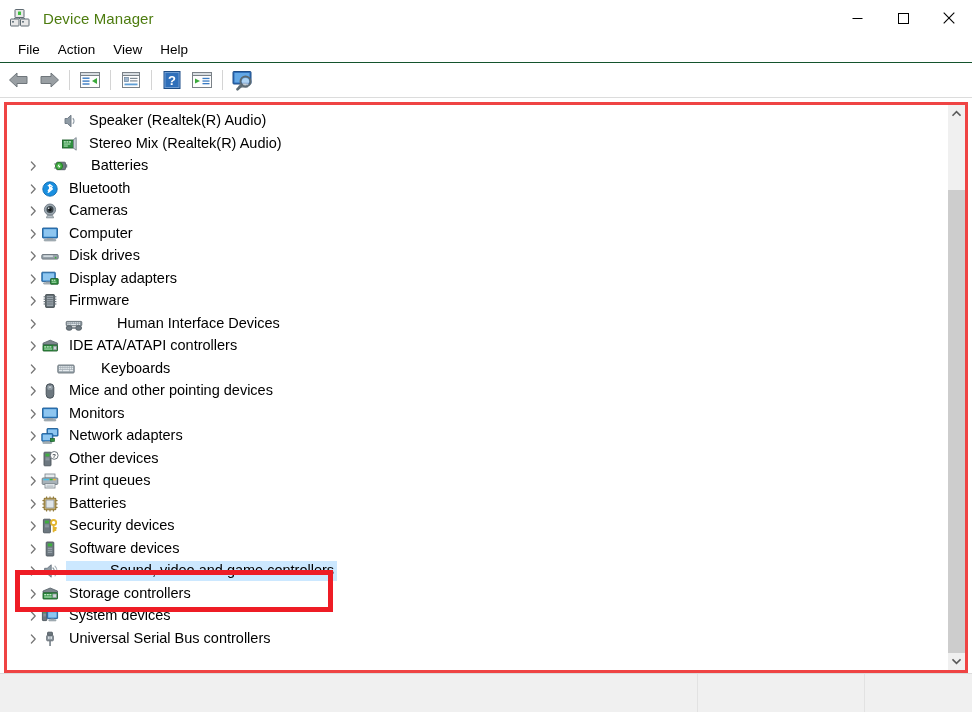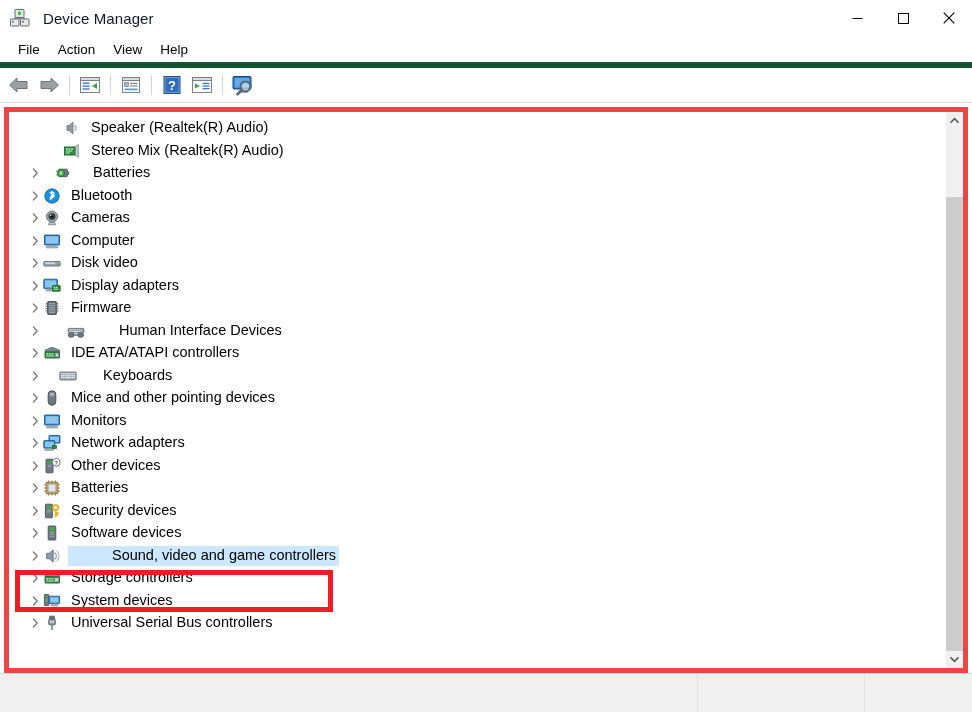--- a/index.html
+++ b/index.html
@@ -30,21 +30,21 @@
   }
   .title-icon {
     width: 22px; height: 22px;
     margin-left: 9px;
     position: relative;
     flex: 0 0 22px;
   }
   .title-text {
     margin-left: 12px;
     font-size: 15px;
-    color: #0f172a;
+    color: #4d7c0f;
     letter-spacing: 0.1px;
   }
   .win-buttons {
     position: absolute;
     right: 0; top: 0;
     height: 36px;
     display: flex;
   }
   .win-btn {
     width: 46px; height: 36px;
@@ -57,21 +57,21 @@
   }
 
   
   .menubar {
     height: 26px;
     flex: 0 0 26px;
     display: flex;
     align-items: center;
     padding-left: 9px;
     background: #ffffff;
-    border-bottom: 6px solid #14532d;
+    border-bottom: 1px solid #14532d;
   }
   .menu-item {
     font-size: 13.5px;
     color: #000000;
     padding: 3px 9px;
     cursor: default;
   }
 
   
   .toolbar {
@@ -94,21 +94,21 @@
     width: 1px; height: 20px;
     background: #d4d4d4;
     margin: 0 5px;
   }
 
   
   .tree-wrap {
     position: relative;
     flex: 1 1 auto;
     margin: 4px 4px 0 4px;
-    border: 5px solid #ef4444;
+    border: 3px solid #ef4444;
     background: #ffffff;
     overflow: hidden;
     display: flex;
   }
   .tree {
     position: relative;
     flex: 1 1 auto;
     padding-top: 5px;
     overflow: hidden;
   }
@@ -415,21 +415,21 @@
           <div class="chev">
             <svg width="7" height="10" viewBox="0 0 7 10">
               <path d="M1.4 1 L5.2 5 L1.4 9" fill="none" stroke="#767676" stroke-width="1.25" stroke-linecap="round" stroke-linejoin="round"></path>
             </svg>
           </div>
           <div class="ico"><svg width="18" height="18" viewBox="0 0 18 18">
               <path d="M1.8 7.5 h14.4 a1 1 0 0 1 1 1 v2.6 a1 1 0 0 1 -1 1 H1.8 a1 1 0 0 1 -1 -1 v-2.6 a1 1 0 0 1 1 -1 z" fill="#97a2aa" stroke="#69737a" stroke-width="0.9"></path>
               <rect x="2.4" y="8.4" width="9.5" height="1.5" fill="#d8dfe4"></rect>
               <circle cx="14.6" cy="10.7" r="0.9" fill="#3fae3f"></circle>
             </svg></div>
-          <div class="lbl">Disk video</div>
+          <div class="lbl">Disk drives</div>
         </div>
         <div class="row" style="padding-left: 18px;">
           <div class="chev">
             <svg width="7" height="10" viewBox="0 0 7 10">
               <path d="M1.4 1 L5.2 5 L1.4 9" fill="none" stroke="#767676" stroke-width="1.25" stroke-linecap="round" stroke-linejoin="round"></path>
             </svg>
           </div>
           <div class="ico"><svg width="18" height="18" viewBox="0 0 18 18">
               <rect x="0.8" y="2.2" width="13.5" height="9.4" rx="0.6" fill="#2f7fc4" stroke="#1f5c94" stroke-width="0.9"></rect>
               <rect x="1.9" y="3.3" width="11.3" height="7.2" fill="#8ec6f0"></rect>
@@ -608,20 +608,38 @@
             </svg></div>
           <div class="lbl">Other devices</div>
         </div>
         <div class="row" style="padding-left: 18px;">
           <div class="chev">
             <svg width="7" height="10" viewBox="0 0 7 10">
               <path d="M1.4 1 L5.2 5 L1.4 9" fill="none" stroke="#767676" stroke-width="1.25" stroke-linecap="round" stroke-linejoin="round"></path>
             </svg>
           </div>
           <div class="ico"><svg width="18" height="18" viewBox="0 0 18 18">
+              <rect x="4" y="2" width="10" height="4" fill="#e5eaed" stroke="#7e888f" stroke-width="0.85"></rect>
+              <rect x="1.2" y="6" width="15.6" height="6.4" rx="0.8" fill="#a8b2b9" stroke="#6f797f" stroke-width="0.9"></rect>
+              <rect x="2.4" y="6.8" width="5.6" height="1.5" fill="#4cc0e8"></rect>
+              <rect x="8.6" y="6.8" width="3" height="1.5" fill="#3fae3f"></rect>
+              <rect x="12.2" y="6.8" width="2.6" height="1.5" fill="#e8b93f"></rect>
+              <rect x="4" y="11.6" width="10" height="4.4" fill="#f2f5f7" stroke="#7e888f" stroke-width="0.85"></rect>
+              <line x1="5.4" y1="13.2" x2="12.6" y2="13.2" stroke="#b3bcc2" stroke-width="0.9"></line>
+              <line x1="5.4" y1="14.6" x2="12.6" y2="14.6" stroke="#b3bcc2" stroke-width="0.9"></line>
+            </svg></div>
+          <div class="lbl">Print queues</div>
+        </div>
+        <div class="row" style="padding-left: 18px;">
+          <div class="chev">
+            <svg width="7" height="10" viewBox="0 0 7 10">
+              <path d="M1.4 1 L5.2 5 L1.4 9" fill="none" stroke="#767676" stroke-width="1.25" stroke-linecap="round" stroke-linejoin="round"></path>
+            </svg>
+          </div>
+          <div class="ico"><svg width="18" height="18" viewBox="0 0 18 18">
               <rect x="3.2" y="3.2" width="11.6" height="11.6" rx="0.8" fill="#cfb46a" stroke="#8d7634" stroke-width="1.1"></rect>
               <rect x="5" y="5" width="8" height="8" fill="#dfe5e9" stroke="#8d9298" stroke-width="0.9"></rect>
               <g stroke="#8d7634" stroke-width="1.1">
                 <line x1="5.6" y1="3.2" x2="5.6" y2="1.4"></line>
                 <line x1="9" y1="3.2" x2="9" y2="1.4"></line>
                 <line x1="12.4" y1="3.2" x2="12.4" y2="1.4"></line>
                 <line x1="5.6" y1="14.8" x2="5.6" y2="16.6"></line>
                 <line x1="9" y1="14.8" x2="9" y2="16.6"></line>
                 <line x1="12.4" y1="14.8" x2="12.4" y2="16.6"></line>
                 <line x1="3.2" y1="5.6" x2="1.4" y2="5.6"></line>

